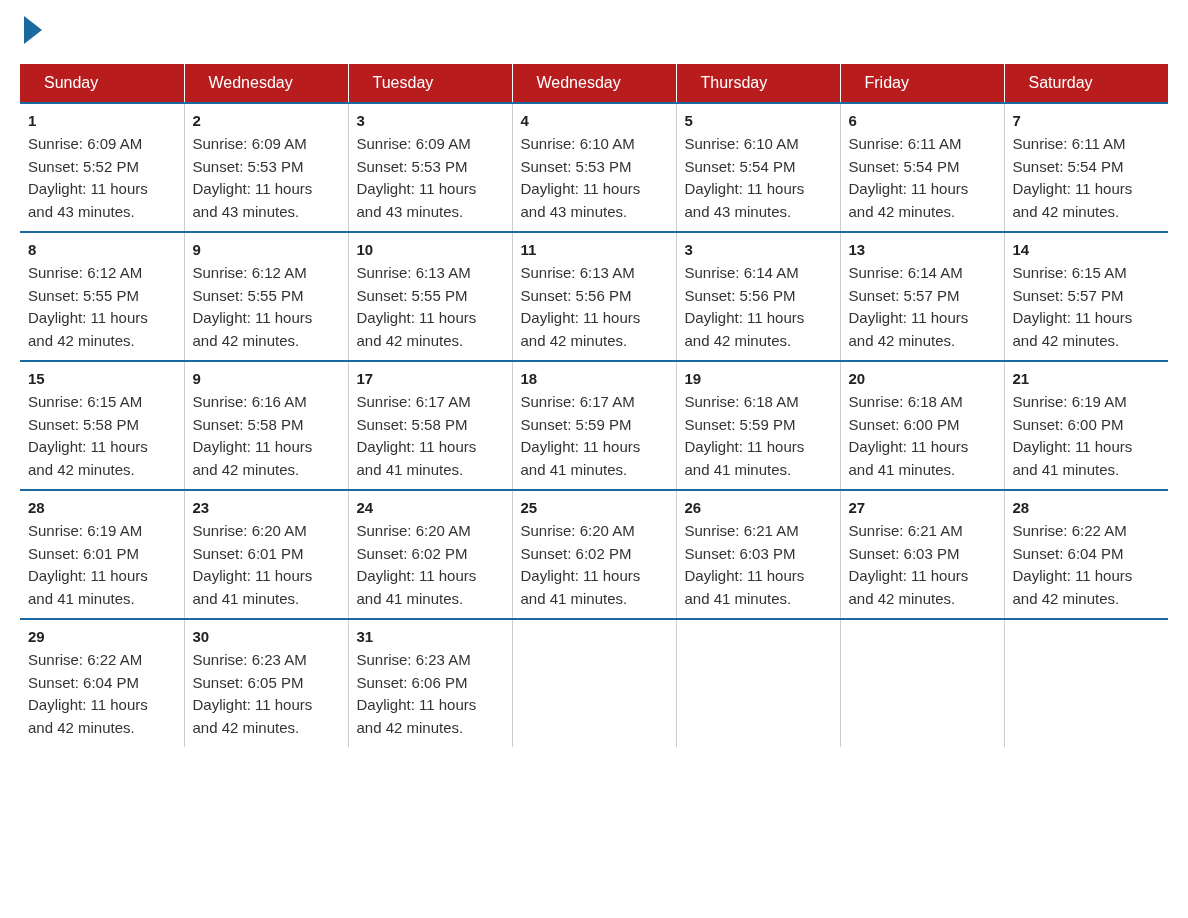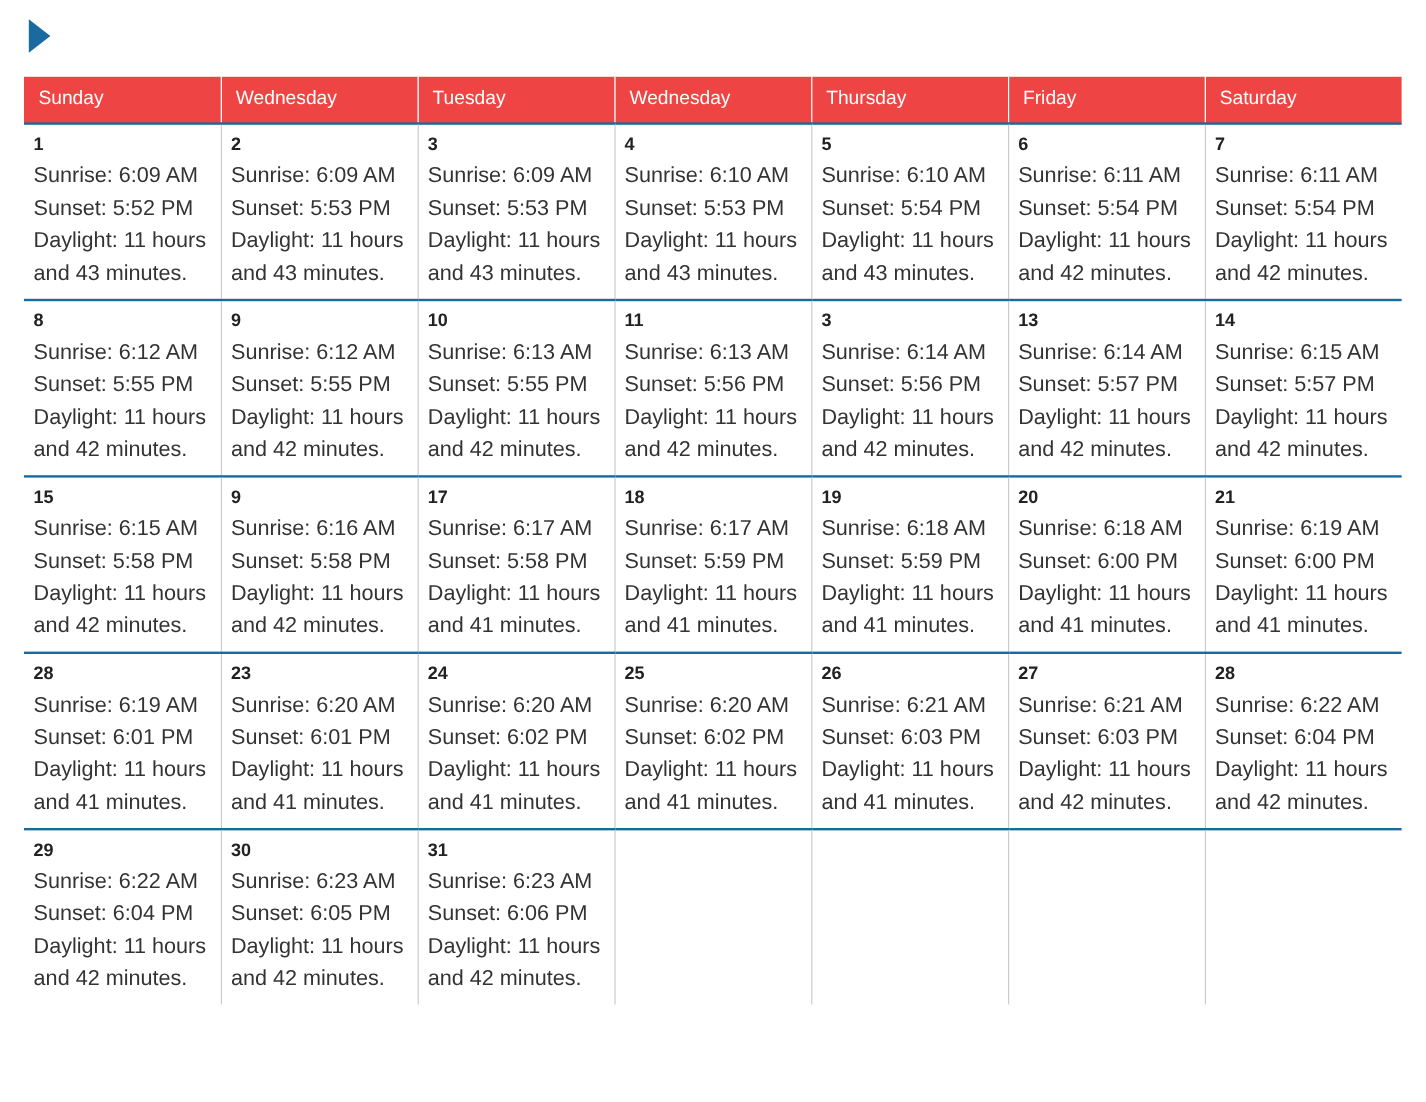--- a/index.html
+++ b/index.html
@@ -55,23 +55,23 @@
     .location {
       font-size: 22px;
       color: #444;
       margin-top: 4px;
     }
     .calendar {
       width: 100%;
       border-collapse: collapse;
     }
     .calendar thead th {
-      background-color: #ef4444;
+      background-color: #b91c1c;
       color: #fff;
-      padding: 10px 12px;
+      padding: 10px 24px;
       text-align: left;
       font-size: 16px;
       font-weight: normal;
       border-right: 1px solid #fff;
     }
     .calendar thead th:last-child {
       border-right: none;
       margin-left: 34px;
     }
     .calendar tbody td {
@@ -90,21 +90,21 @@
       border-bottom: none;
     }
     .day-num {
       font-size: 15px;
       font-weight: bold;
       color: #222;
       display: block;
       margin-bottom: 4px;
     }
     .day-info {
-      font-size: 18px;
+      font-size: 15px;
       line-height: 1.5;
       color: #333;
     }
   </style>
 </head>
 <body>
 
 <div class="header">
   <div class="logo">
     <div class="logo-top">

